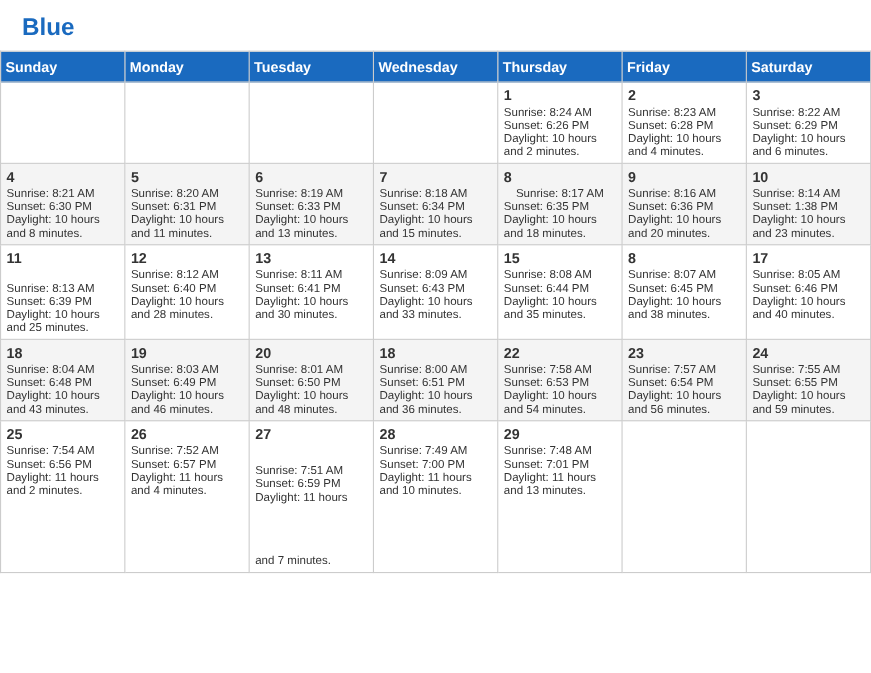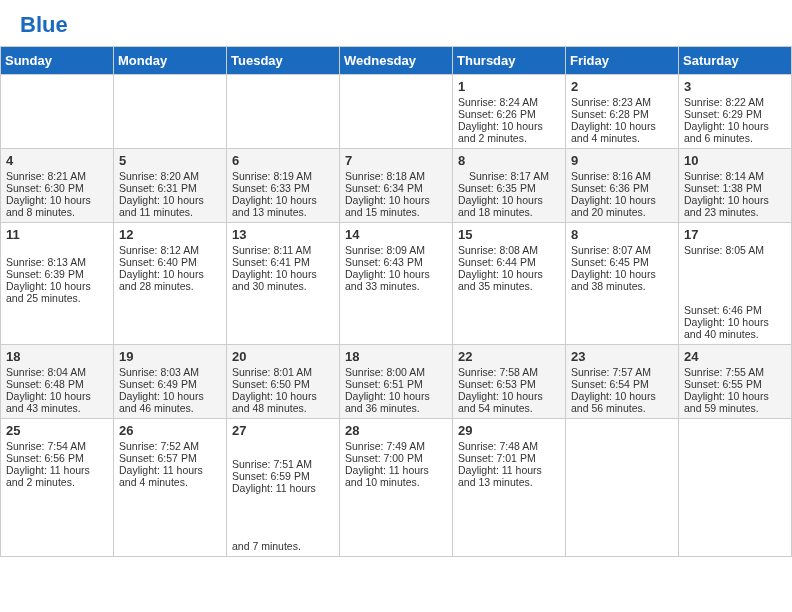--- a/index.html
+++ b/index.html
@@ -172,21 +172,21 @@
         <td>
           <span class="day-num">8</span>
           <span style="display: block;">Sunrise: 8:07 AM</span>
           <span style="display: block;">Sunset: 6:45 PM</span>
           <span style="display: block;">Daylight: 10 hours</span>
           <span style="display: block;">and 38 minutes.</span>
         </td>
         <td>
           <span class="day-num">17</span>
           <span style="display: block;">Sunrise: 8:05 AM</span>
-          <span style="display: block; margin-top: 48px;">Sunset: 6:46 PM</span>
+          <span style="display: block;">Sunset: 6:46 PM</span>
           <span style="display: block;">Daylight: 10 hours</span>
           <span style="display: block;">and 40 minutes.</span>
         </td>
       </tr>
       <tr class="alt-row">
         <td>
           <span class="day-num">18</span>
           <span style="display: block;">Sunrise: 8:04 AM</span>
           <span style="display: block;">Sunset: 6:48 PM</span>
           <span style="display: block;">Daylight: 10 hours</span>

